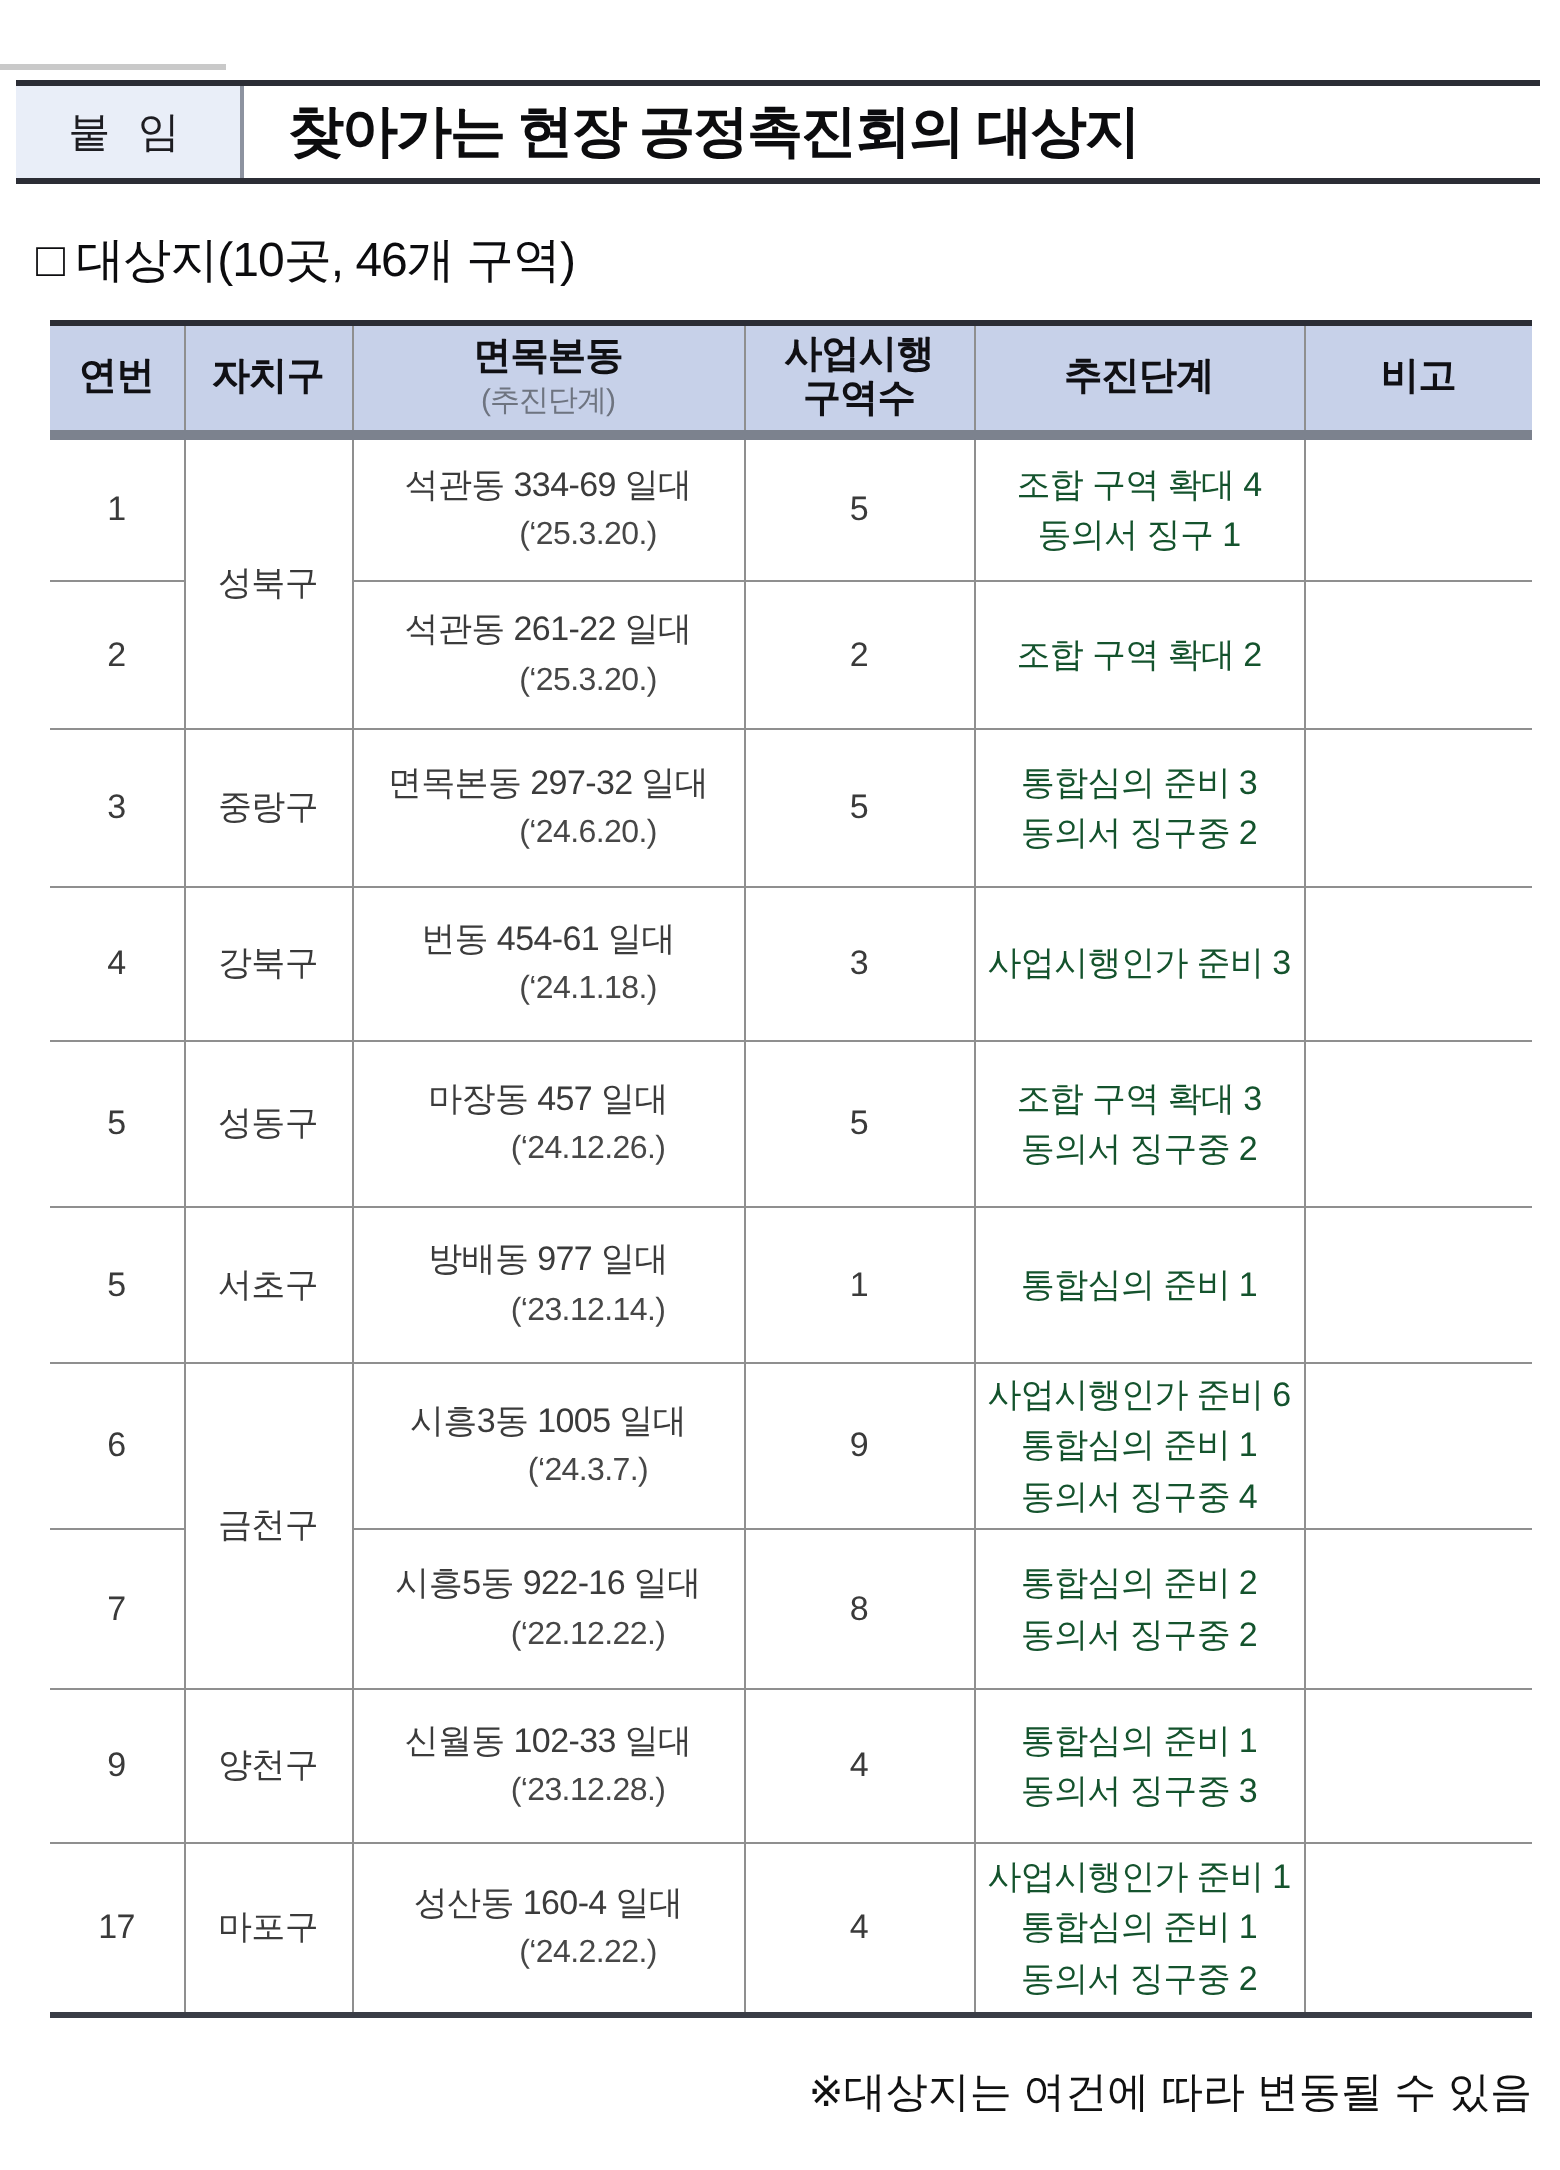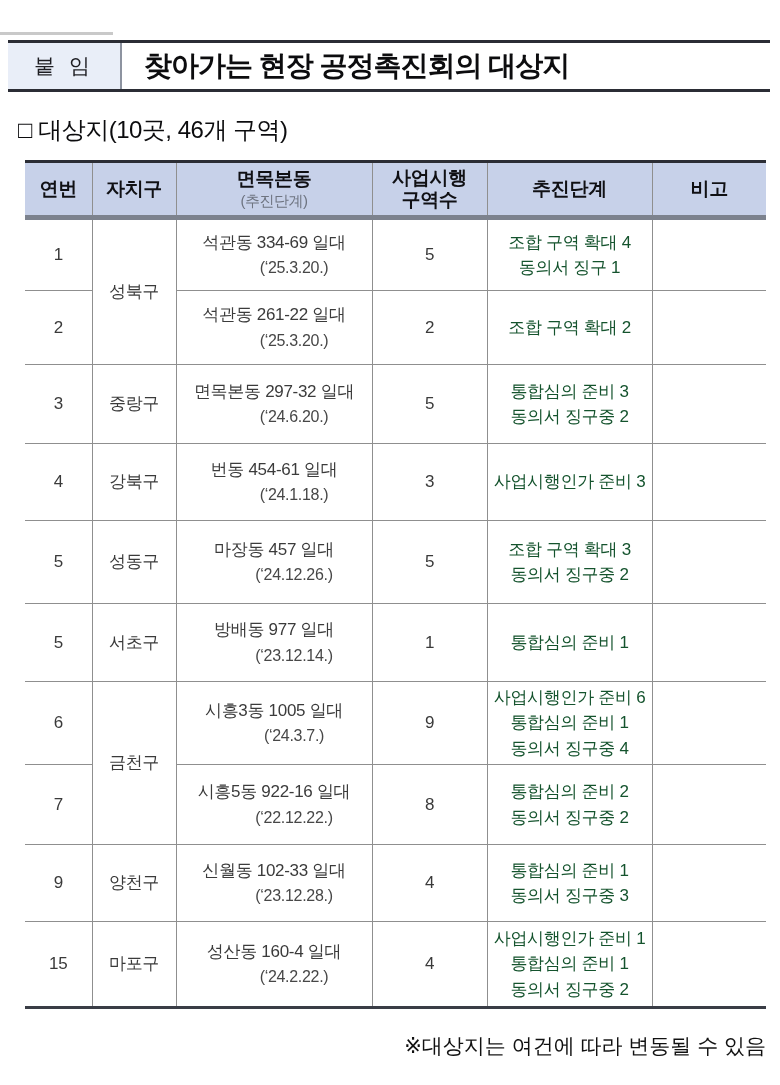--- a/index.html
+++ b/index.html
@@ -253,21 +253,21 @@
           <div class="date-line">(‘23.12.28.)</div>
         </td>
         <td class="cell-zones">4</td>
         <td>
           <div class="stage-line">통합심의 준비 1</div>
           <div class="stage-line">동의서 징구중 3</div>
         </td>
         <td></td>
       </tr>
       <tr>
-        <td>15</td>
+        <td>17</td>
         <td>마포구</td>
         <td>
           <div class="loc-line">성산동 160-4 일대</div>
           <div class="date-line">(‘24.2.22.)</div>
         </td>
         <td class="cell-zones">4</td>
         <td>
           <div class="stage-line">사업시행인가 준비 1</div>
           <div class="stage-line">통합심의 준비 1</div>
           <div class="stage-line">동의서 징구중 2</div>

